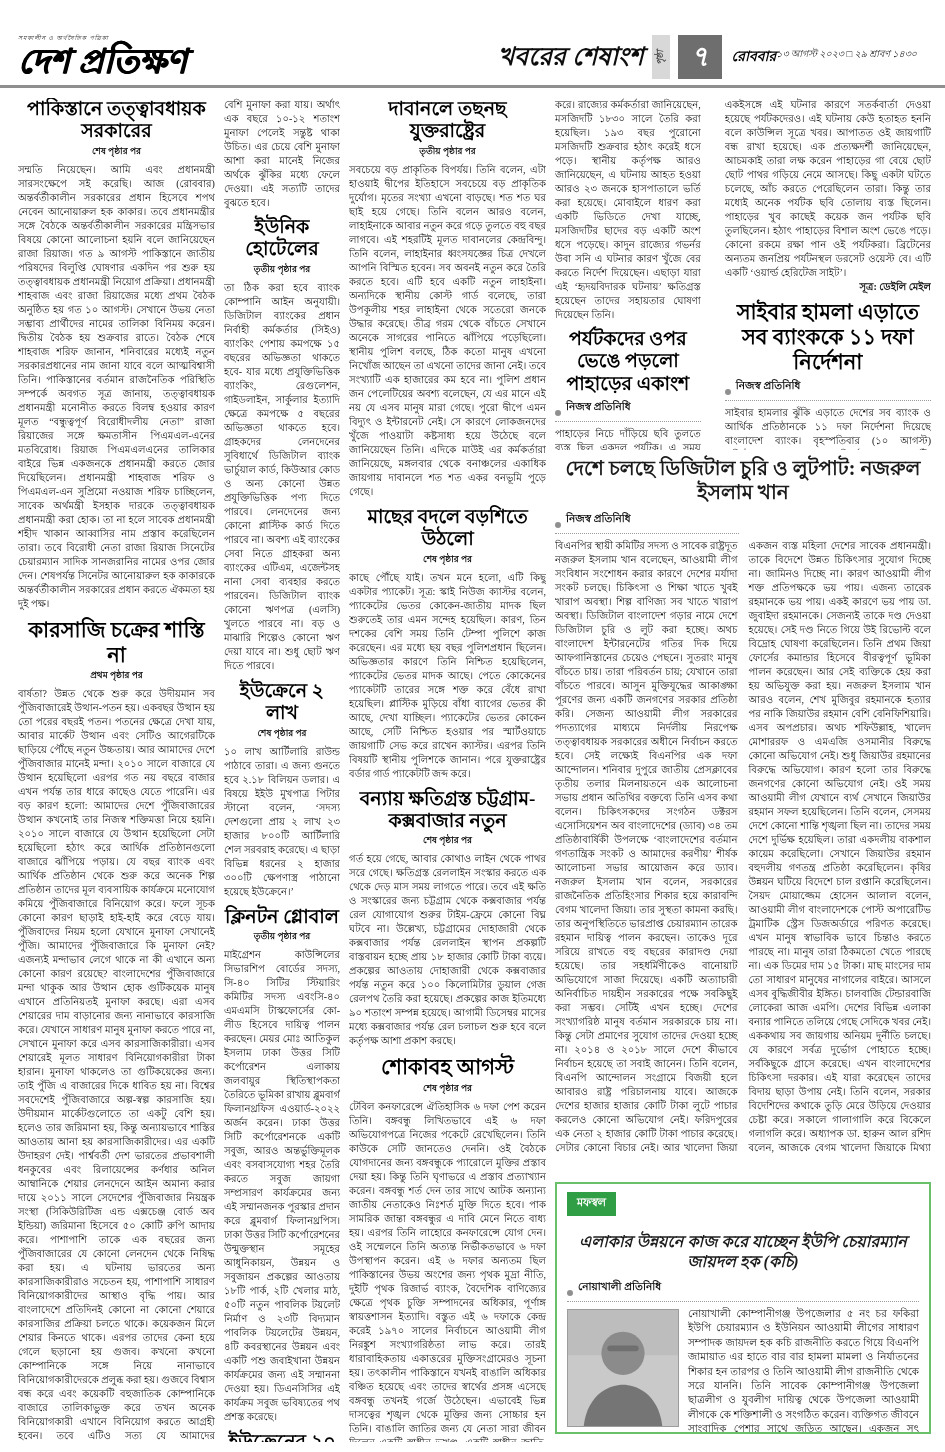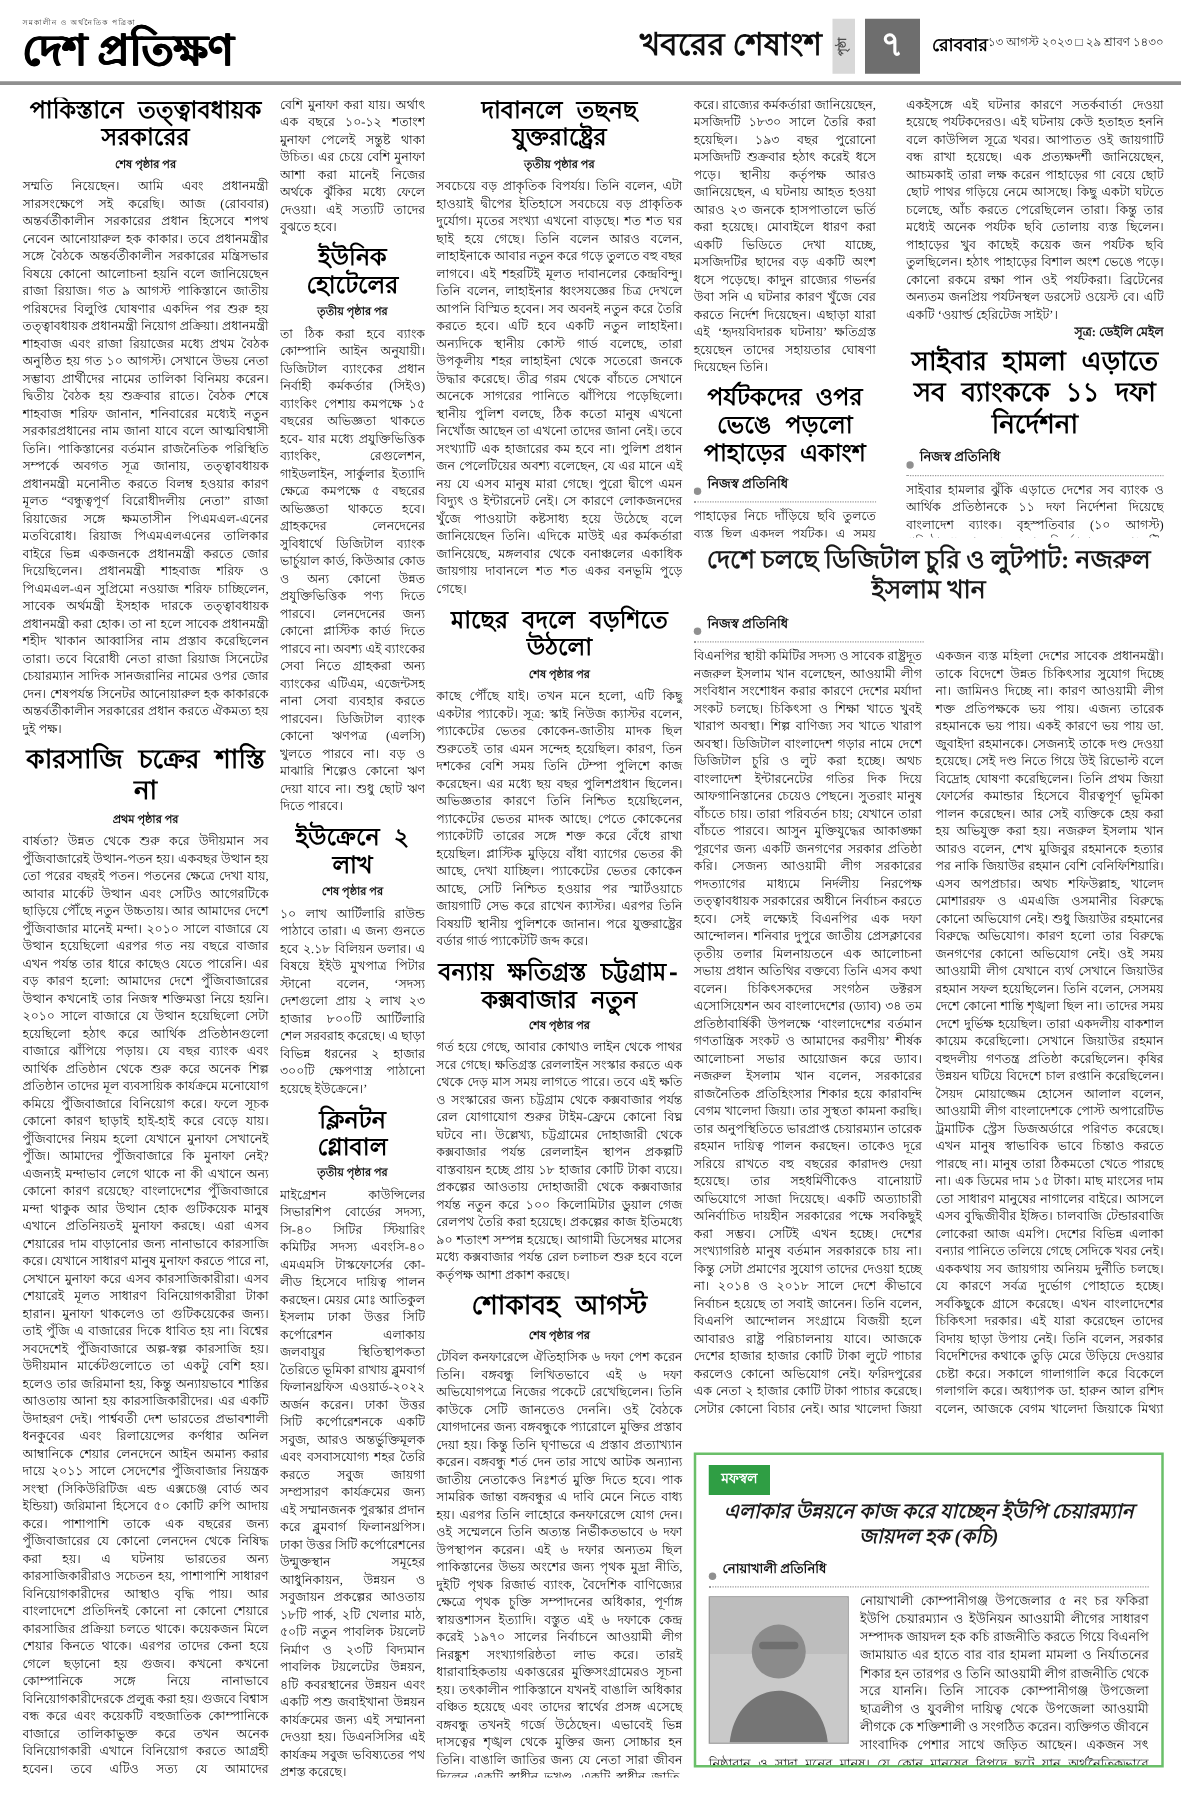--- a/index.html
+++ b/index.html
@@ -1,21 +1,21 @@
 <!DOCTYPE html>
 <html lang="bn"><head>
 <meta charset="utf-8">
 <style>
   * { margin:0; padding:0; box-sizing:border-box; }
   html,body { width:945px; height:1452px; overflow:hidden; background:#ffffff; }
   body { font-family:"Liberation Serif", serif; color:#1b1b1b; position:relative; }
 
   
   .masthead { display:flex; justify-content:space-between; align-items:flex-end;
-              padding:26px 14px 6px 18px; border-bottom:3px solid #8f8f8f; height:68px; }
+              padding:26px 28px 6px 18px; border-bottom:3px solid #8f8f8f; height:88px;font-style:italic; }
   .brand { display:flex; flex-direction:column; }
   .brand .tagline { font-size:6px; color:#333; letter-spacing:1px; margin-bottom:1px; }
   .brand .logo { font-size:34px; font-weight:900; color:#000; line-height:1;
                  text-shadow:0.6px 0 #000, -0.6px 0 #000; }
   .mast-right { display:flex; align-items:center; gap:8px; }
   .section-title { font-size:25px; font-weight:900; color:#0d0d0d; line-height:1; padding-bottom:2px; }
   .page-label-box { background:#d8d8d8; width:18px; height:44px; display:flex; align-items:center; justify-content:center; }
   .page-label-box span { transform:rotate(-90deg); font-size:9px; font-weight:700; color:#4c4c4c; white-space:nowrap; }
   .page-number-box { background:#6e6e6e; width:44px; height:44px; display:flex; align-items:center; justify-content:center; }
   .page-number-box span { color:#fff; font-size:28px; font-weight:700; line-height:1; }
@@ -25,41 +25,41 @@
 
   
   .content { display:flex; gap:9px; padding:10px 14px 0 18px; height:1354px; overflow:hidden; }
   .col { overflow:hidden; height:100%; }
   .col-1 { width:200px; } .col-2 { width:118px; } .col-3 { width:200px; }
   .right-region { width:376px; display:flex; flex-direction:column; }
   .right-top { display:flex; gap:24px; height:352px; overflow:hidden; }
   .col-4 { width:152px; } .col-5 { width:215px; }
 
   article { margin-bottom:7px; }
-  .hl { font-weight:900; text-align:center; color:#000; line-height:1.18; margin-bottom:1px;font-family:Liberation Mono, monospace; }
+  .hl { font-weight:900; text-align:center; color:#000; line-height:1.18; margin-bottom:1px; }
   .hl-17 { font-size:19px; } .hl-19 { font-size:19px; } .hl-21 { font-size:21px; }
   .kicker { text-align:center; font-weight:700; font-size:9px; color:#111; margin:1px 0 4px; }
   .body-text { font-size:10px; line-height:1.4; text-align:justify; color:#141414; }
   .lead-cont { margin-bottom:6px; }
   .src-credit { display:block; text-align:right; font-weight:700; }
 
   .byline { display:flex; align-items:flex-end; gap:5px; font-size:10.5px; font-weight:700; color:#111;
             padding:3px 0 5px; border-bottom:1px dotted #9a9a9a; margin-bottom:5px; }
   .dot { width:6px; height:6px; border-radius:50%; background:#8f8f8f; flex:0 0 auto; }
 
   
   .feature { margin-top:4px; }
   .feature .hl-feature { font-size:20px; font-weight:900; text-align:center; line-height:1.2; margin:2px 0 4px; }
   .feature .byline { width:49%; }
   .feature-body { column-count:2; column-gap:11px; font-size:10px; line-height:1.4;
                   text-align:justify; height:628px; overflow:hidden; color:#141414; }
 
   
   .green-box { border:2px solid #6abf69; margin-top:8px; padding:8px 10px 8px 10px; height:252px; overflow:hidden; position:relative; background:#fff; }
-  .green-tag { display:inline-block; background:#2f9e44; color:#fff; font-size:11px; font-weight:700; padding:2px 10px 3px; margin-bottom:4px; }
+  .green-tag { display:inline-block; background:#2f9e44; color:#fff; font-size:11px; font-weight:700; padding:2px 10px 3px; margin-bottom:16px; }
   .green-box .hl-box { font-size:16px; font-weight:900; text-align:center; line-height:1.25; margin-bottom:4px;font-style:italic; }
   .green-box .byline { border-bottom:1px dotted #9a9a9a; }
   .photo { float:left; width:112px; height:118px; margin:2px 9px 3px 0; border:1px solid #9c9c9c; background:#cfcfcf; }
   .green-box .body-text { font-size:10.3px; }
 </style>
 </head>
 <body>
 
 <header class="masthead">
   <div class="brand">

